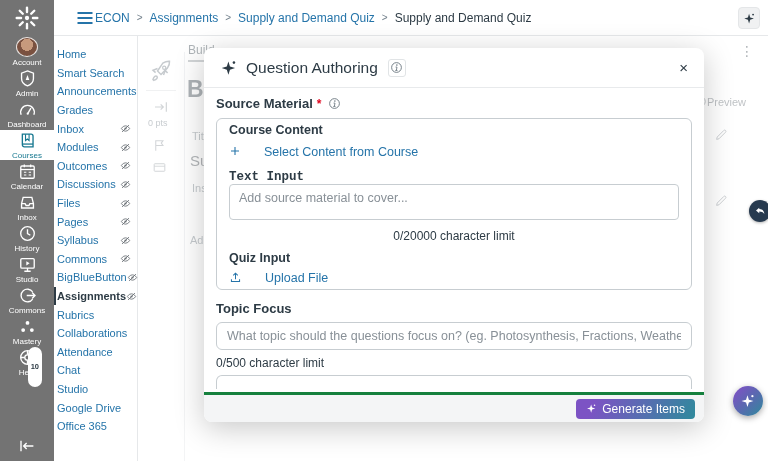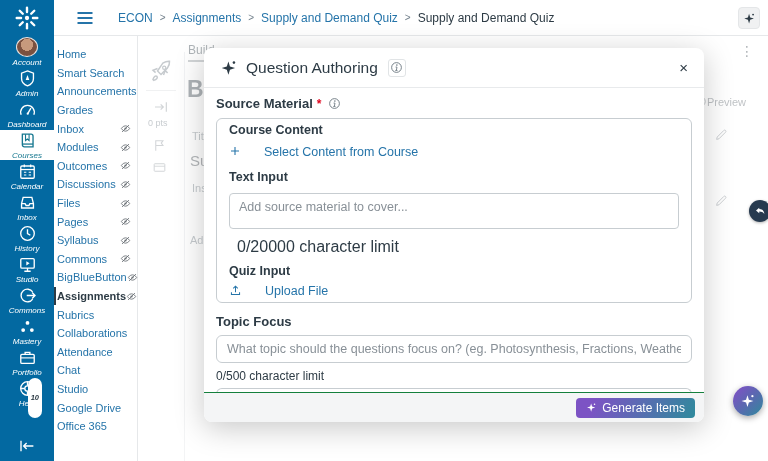--- a/index.html
+++ b/index.html
@@ -2,41 +2,41 @@
 <html><head>
 <meta charset="utf-8">
 <style>
   * { box-sizing: border-box; margin: 0; padding: 0; }
   html,body { width:768px; height:461px; overflow:hidden; }
   body { font-family:"Liberation Sans","DejaVu Sans",sans-serif; background:#fff; position:relative; color:#2D3B45; }
 
   svg.ic { display:block; }
 
   
-  .gnav { position:absolute; left:0; top:0; width:54px; height:461px; background:#0369a1; z-index:30; display:flex; flex-direction:column;font-style:italic; }
+  .gnav { position:absolute; left:0; top:0; width:54px; height:461px; background:#737373; z-index:30; display:flex; flex-direction:column; }
   .gnav-logo { height:36px; display:flex; align-items:center; justify-content:center; color:#fff; }
   .gnav-item { height:30px; margin-top:1px; display:flex; flex-direction:column; align-items:center; justify-content:center; color:#fff; cursor:pointer; position:relative; }
   .gnav-item .lbl { font-size:8px; margin-top:1px; letter-spacing:0; }
   .gnav-item.active { background:#fff; color:#177890; }
   .avatar { width:22px; height:22px; border-radius:50%; border:1px solid rgba(255,255,255,.85);
             background: radial-gradient(circle at 50% 38%, #c79a7d 0 40%, #7a5140 41% 72%, #3e2b22 73% 100%); }
   .badge { position:absolute; top:0px; right:12px; background:#fff; color:#2D3B45; font-size:7.5px; font-weight:bold; border-radius:7px; padding:16px 3px; line-height:1; }
   .gnav-collapse { margin-top:auto; margin-bottom:6px; display:flex; justify-content:center; color:#fff; }
 
   
   .cnav { position:absolute; left:54px; top:36px; width:83px; bottom:0; background:#fff; padding-top:9px; z-index:20; }
   .cnav a { display:flex; align-items:center; justify-content:space-between; padding:2.5px 6px 2.5px 3px; height:18.6px;
             font-size:11px; color:#2574A9; text-decoration:none; }
   .cnav a .eye { color:#696F75; flex:0 0 auto; }
   .cnav a.current { color:#2D3B45; font-weight:bold; border-left:2px solid #2D3B45; padding-left:1px; }
 
   
   .topbar { position:absolute; left:54px; top:0; right:0; height:36px; background:#fff; border-bottom:1px solid #E6E8EA; display:flex; align-items:center; z-index:20; }
   .burger { margin-left:21px; color:#2574A9; cursor:pointer; }
-  .crumbs { margin-left:23px; font-size:12px; display:flex; align-items:center; white-space:nowrap; }
+  .crumbs { font-size:12px; display:flex; align-items:center; white-space:nowrap; }
   .crumbs a { color:#2574A9; text-decoration:none; }
   .crumbs .sep { color:#73818C; font-size:10px; padding:0 7px; }
   .crumbs .cur { color:#2D3B45; }
   .ai-btn { position:absolute; right:8px; top:7px; width:22px; height:22px; background:#F0F1F2; border:1px solid #E4E6E8; border-radius:4px; display:flex; align-items:center; justify-content:center; cursor:pointer; }
 
   
   .content { position:absolute; left:137px; top:36px; right:0; bottom:0; background:#fff; border-left:1px solid #E6E8EA; z-index:10; }
   .faded { position:absolute; inset:0; opacity:.38; }
   .rail { position:absolute; left:0; top:16px; width:47px; bottom:0; border-right:1px solid #DFE2E5; }
   .rail .rocket { position:absolute; left:11px; top:7px; color:#6B7780; }
@@ -72,29 +72,29 @@
   .chip { margin-left:10px; width:18px; height:18px; border:1px solid #E1E4E6; border-radius:3px; display:flex; align-items:center; justify-content:center; color:#6B7780; cursor:pointer; }
   .m-close { margin-left:auto; font-size:15px; color:#2D3B45; background:none; border:none; cursor:pointer; line-height:1; }
   .m-body { padding:8px 12px 0; }
   .lab-row { display:flex; align-items:center; gap:4px; }
   .lab { font-size:13px; font-weight:bold; color:#2D3B45; }
   .req { color:#E0061F; font-size:12px; font-weight:bold; }
   .info-sm { color:#6B7780; margin-left:2px; }
   .sm-box { margin-top:7px; border:1px solid #C7CDD1; border-radius:6px; padding:4px 12px; }
   .box-lab { font-size:12.5px; font-weight:bold; color:#2D3B45; }
   .link-row { display:flex; gap:23px; color:#2574A9; font-size:12.5px; cursor:pointer; }
-  .mb8{margin-bottom:8px;} .mb11{margin-bottom:11px;} .mb5{margin-bottom:9px;} .mb6{margin-bottom:6px;}
+  .mb8{margin-bottom:8px;} .mb11{margin-bottom:11px;} .mb5{margin-bottom:0;font-family:Liberation Mono, monospace;} .mb6{margin-bottom:6px;}
   textarea.src { width:100%; height:36px; border:1px solid #C7CDD1; border-radius:4px; padding:6px 9px; font-size:12.5px; font-family:inherit; color:#2D3B45; resize:none; }
   textarea.src::placeholder, input.topic::placeholder { color:#889097; }
-  .char-lim { font-size:16px; color:#2D3B45; margin:5px 8px 8px; }
+  .char-lim { font-size:12px; color:#2D3B45; margin:5px 8px 8px;text-align:center; }
   input.topic { margin-top:6px; width:100%; height:28px; border:1px solid #C7CDD1; border-radius:6px; padding:0 10px; font-size:12.5px; font-family:inherit; color:#2D3B45; }
   .topic-row { margin-top:11px; }
   .char-lim2 { font-size:12px; color:#2D3B45; margin-top:6px; }
   .partial-input { margin-top:5px; height:14px; border:1px solid #C7CDD1; border-bottom:none; border-radius:6px 6px 0 0; }
-  .m-foot { position:absolute; left:0; right:0; bottom:0; height:30px; background:#F4F5F6; border-top:1px solid #15803d; display:flex; align-items:center; justify-content:flex-end; padding-right:9px; }
+  .m-foot { position:absolute; left:0; right:0; bottom:0; height:30px; background:#F4F5F6; border-top:3px solid #15803d; display:flex; align-items:center; justify-content:flex-end; padding-right:9px; }
   .gen-btn { display:flex; align-items:center; gap:5px; background:linear-gradient(115deg,#7C53C4 15%,#2F8A9C 100%); color:#fff; font-size:12px; font-family:inherit; border:none; border-radius:4px; padding:3px 10px; height:20px; cursor:pointer; }
 </style>
 </head>
 <body>
 
 <svg width="0" height="0" style="position:absolute">
   <defs>
     <linearGradient id="grad-ai" x1="0" y1="0" x2="1" y2="1">
       <stop offset="0" stop-color="#7C53C4"></stop>
         <stop offset="0.55" stop-color="#4B5FB5"></stop>
@@ -281,26 +281,20 @@
     <span class="lbl">Commons</span>
   </div>
   <div class="gnav-item">
     <svg class="ic" width="19" height="19">
         <use href="#sym-mastery"></use>
       </svg>
     <span class="lbl">Mastery</span>
   </div>
   <div class="gnav-item">
     <svg class="ic" width="19" height="19">
-        <use href="#sym-briefcase"></use>
-      </svg>
-    <span class="lbl">Portfolio</span>
-  </div>
-  <div class="gnav-item">
-    <svg class="ic" width="19" height="19">
         <use href="#sym-help"></use>
       </svg>
     <span class="lbl">Help</span>
     <span class="badge">10</span>
   </div>
 
   <div class="gnav-collapse">
     <svg class="ic" width="18" height="18">
         <use href="#sym-collapse"></use>
       </svg>

